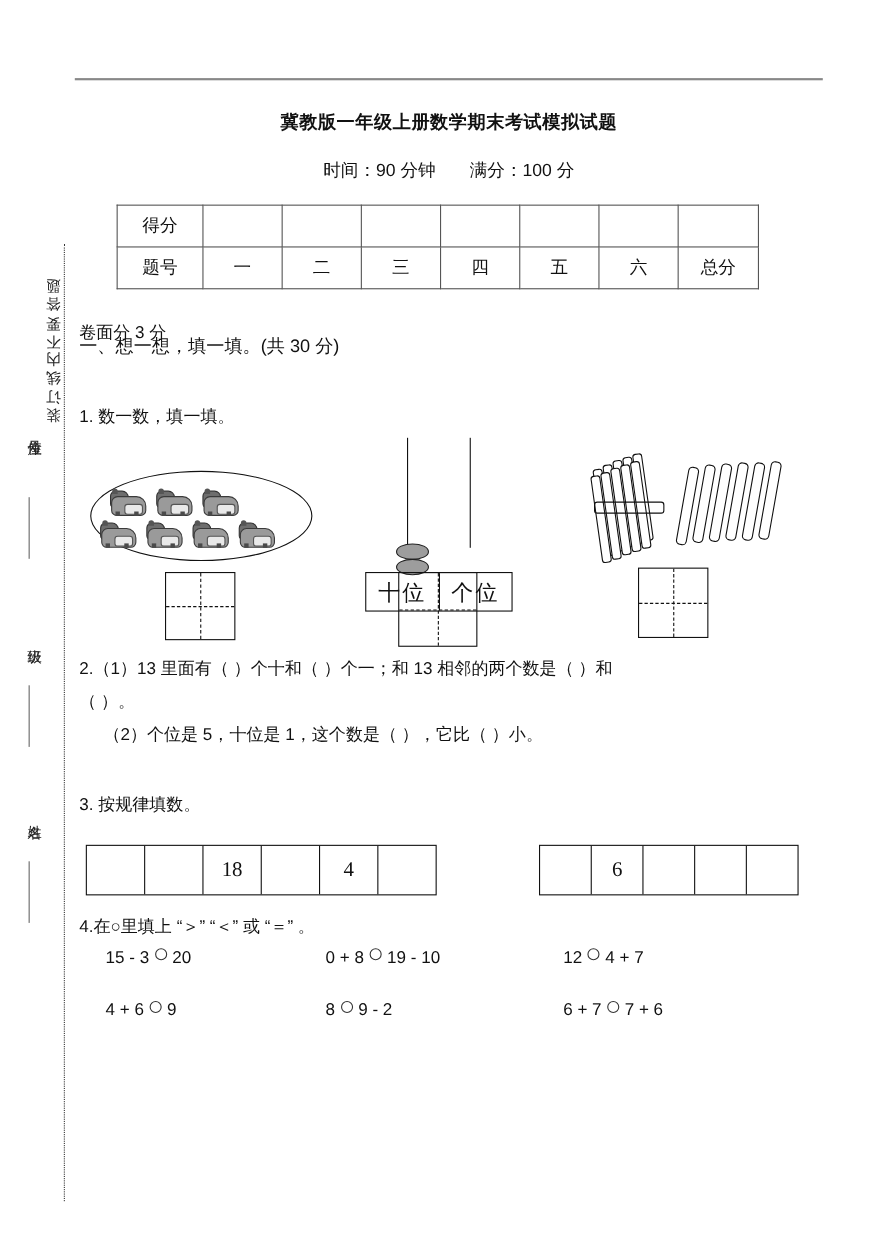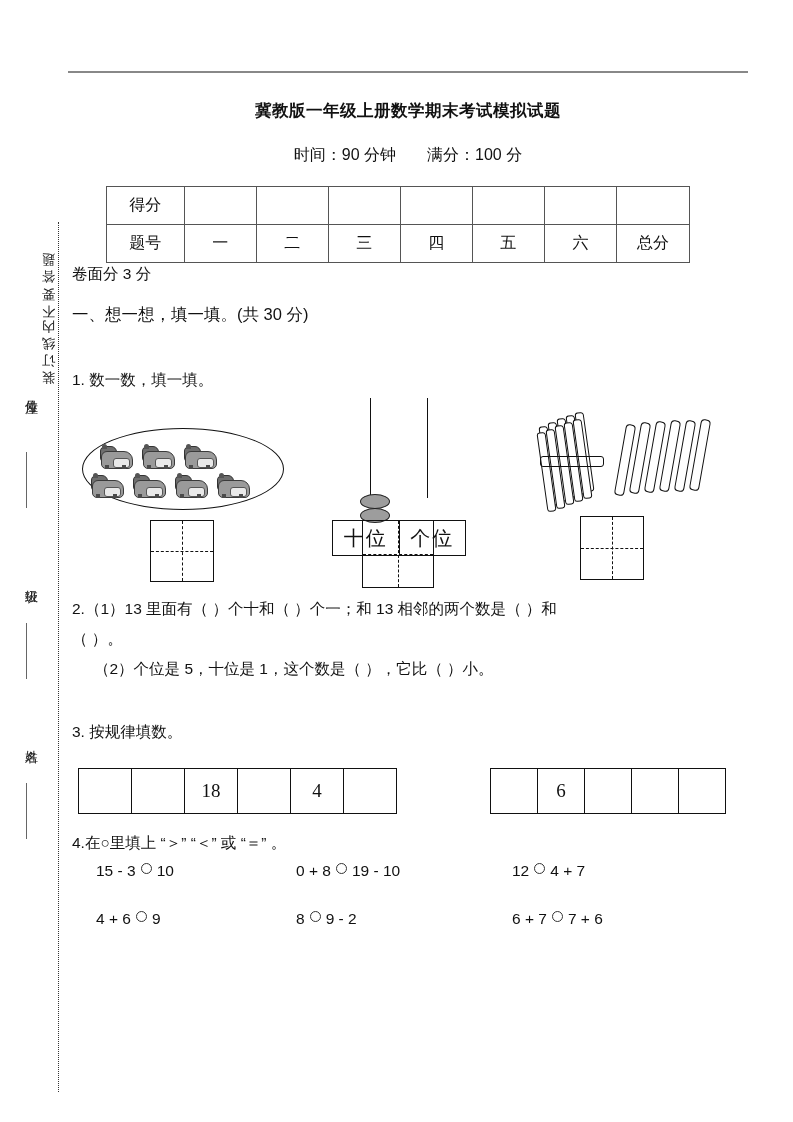--- a/index.html
+++ b/index.html
@@ -61,21 +61,21 @@
     border:1px solid #555;
     height:35px;
     text-align:center;vertical-align:middle;
     font-size:16px;
   }
   .score-table td.lead{width:78px;}
   .score-table td.col{width:72px;}
   .score-table td.total{width:73px;}
 
   
-  .paper-score{position:absolute;left:72px;top:264px;font-size:15.5px;}
+  .paper-score{position:absolute;left:72px;top:292px;font-size:15.5px;}
   .section-h{
     position:absolute;left:72px;top:304px;
     font-size:16.5px;font-weight:normal;
   }
   .q{position:absolute;font-size:15.5px;line-height:30px;}
   #q1{left:72px;top:365px;}
   #q2{left:72px;top:594px;width:680px;}
   #q2 .l2{margin-left:0;}
   #q2 .l3{margin-left:22px;}
   #q3{left:72px;top:717px;}
@@ -388,21 +388,21 @@
     <div class="cell"></div>
     <div class="cell"></div>
     <div class="cell"></div>
   </div>
 
   <div class="q" id="q4">4.在○里填上 “＞” “＜” 或 “＝” 。</div>
 
   <div class="cmp-grid">
     <div class="cmp-row">
       <div class="cmp-item c1">
-        <span>15 - 3</span><span class="circ"></span><span>10</span>
+        <span>15 - 3</span><span class="circ"></span><span>20</span>
       </div>
       <div class="cmp-item c2">
         <span>0 + 8</span><span class="circ"></span><span>19 - 10</span>
       </div>
       <div class="cmp-item c3">
         <span>12</span><span class="circ"></span><span>4 + 7</span>
       </div>
     </div>
     <div class="cmp-row">
       <div class="cmp-item c1">

